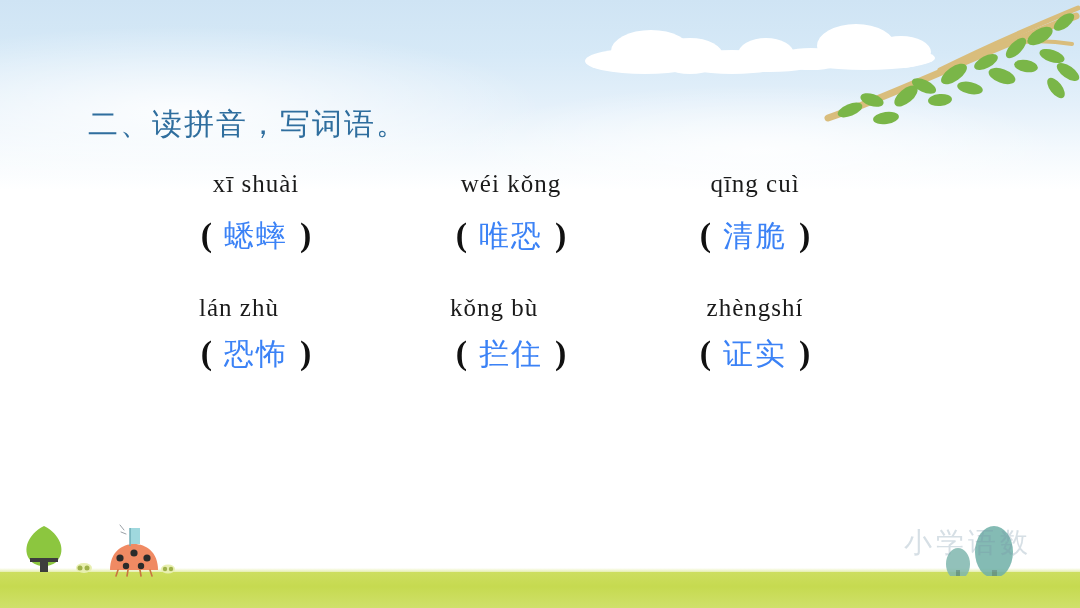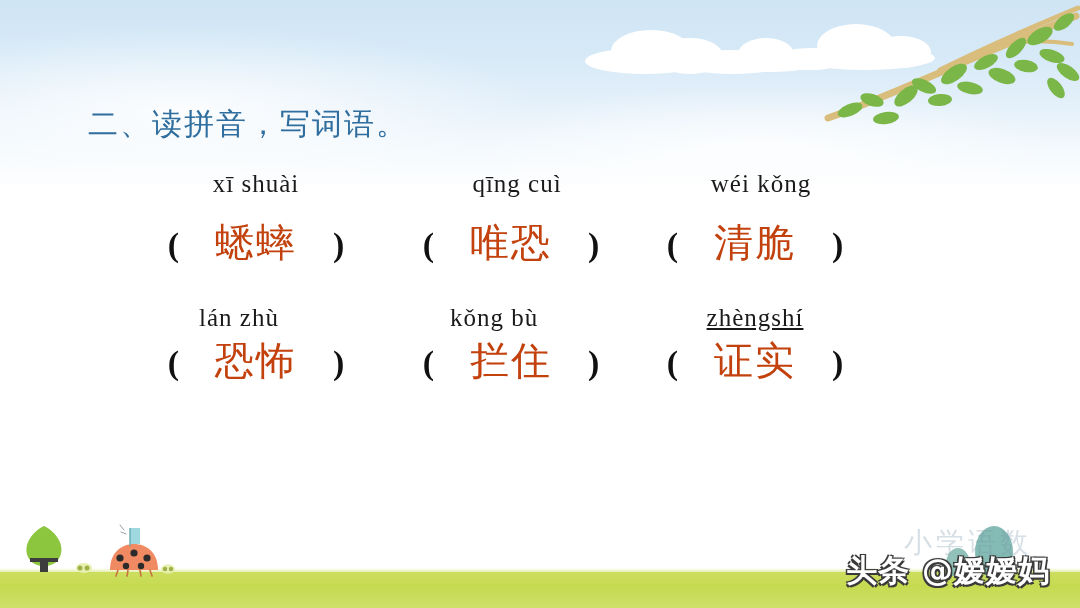--- a/index.html
+++ b/index.html
@@ -104,33 +104,33 @@
   }
   .qcell { font-size: 25px; color: #1a1a1a; letter-spacing: 1px; }
   .acell { font-size: 30px; }
 
   
   .c1 { width: 272px; }
   .c2 { width: 238px; }
   .c3 { width: 250px; }
 
   .qcell .syl { margin: 0 13px; white-space: nowrap; }
-  .qcell .syl.joined { margin: 16px 13px; text-decoration: underline; }
+  .qcell .syl.joined { margin: 6px 13px; }
 
   .paren {
     color: #111111;
     font-size: 34px;
     font-family: "Liberation Serif", serif;
     font-weight: 700;
   }
   .answer {
-    color: #c2410c;
-    font-size: 39px;
+    color: #3b82f6;
+    font-size: 30px;
     letter-spacing: 2px;
-    margin: 0 36px;
+    margin: 0 12px;
     font-family: "DejaVu Sans", "Liberation Sans", sans-serif;
     white-space: nowrap;
   }
 
   
   .ground {
     position: absolute;
     left: 0;
     top: 572px;
     width: 1080px;
@@ -233,25 +233,25 @@
   </div>
 
   <div class="heading">二、读拼音，写词语。</div>
 
   <div class="board">
 
     <div class="qrow">
       <div class="qcell c1">
         <span class="syl">xī  shuài</span>
       </div>
+      <div class="qcell c2">
+        <span class="syl">wéi  kǒng</span>
+      </div>
       <div class="qcell c3">
         <span class="syl">qīng  cuì</span>
-      </div>
-      <div class="qcell c2">
-        <span class="syl">wéi  kǒng</span>
       </div>
     </div>
 
     <div class="arow">
       <div class="acell c1">
         <span class="paren">(</span>
         <span class="answer">蟋蟀</span>
         <span class="paren">)</span>
       </div>
       <div class="acell c2">
@@ -351,15 +351,14 @@
       <g>
         <ellipse cx="30" cy="52" rx="12" ry="16" fill="#7fb7ae"></ellipse>
         <ellipse cx="66" cy="40" rx="19" ry="26" fill="#6fb0a8"></ellipse>
         <rect x="28" y="58" width="4" height="6" fill="#5d8e88"></rect>
         <rect x="64" y="58" width="5" height="6" fill="#5d8e88"></rect>
       </g>
     </svg>
   </div>
 
   <div class="wm-back">小学语数</div>
-  <div class="wm-main">头条 @嫒嫒妈</div>
 
 </div>
 
 </body></html>

